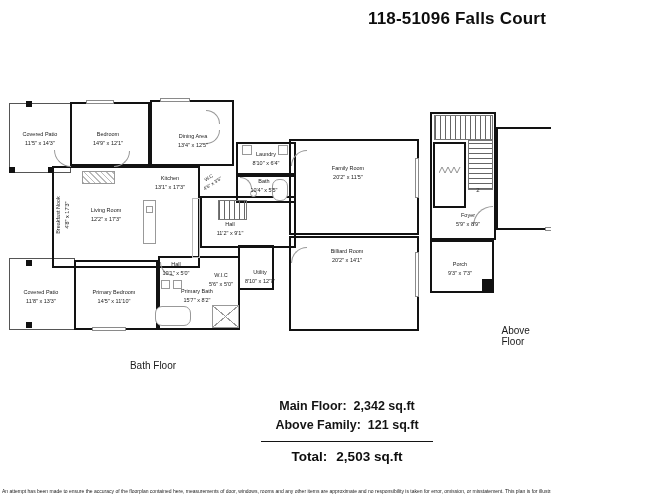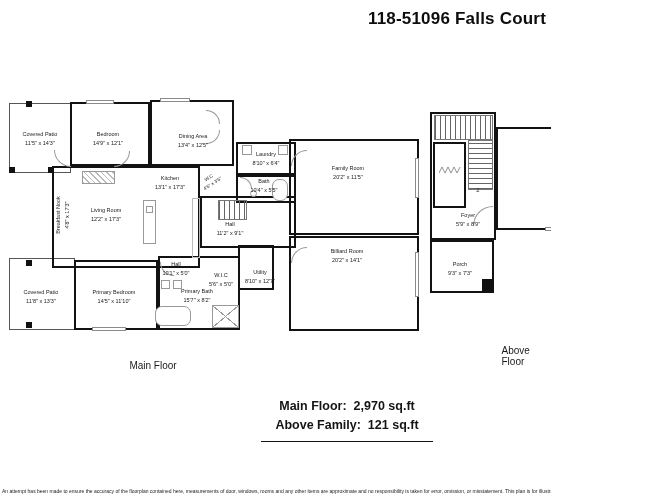--- a/index.html
+++ b/index.html
@@ -176,21 +176,21 @@
   </div>
   <div class="rlabel" style="left:221px;top:280px;">
     <span class="nm">W.I.C</span>
     <span class="dm">5'6" x 5'0"</span>
   </div>
   <div class="rlabel" style="left:197px;top:296px;">
     <span class="nm">Primary Bath</span>
     <span class="dm">15'7" x 8'2"</span>
   </div>
 
-  <div class="caption" style="left:153px;top:365px;">Main Floor</div>
+  <div class="caption" style="left:153px;top:365px;">Bath Floor</div>
 
   <div class="room" style="left:430px;top:112px;width:66px;height:128px;"></div>
   <div class="room" style="left:496px;top:127px;width:144px;height:103px;"></div>
   <div class="room med" style="left:430px;top:240px;width:64px;height:53px;"></div>
   <div class="post" style="left:482px;top:279px;width:12px;height:12px;"></div>
 
   <div class="fx hatch-v" style="left:434px;top:115px;width:59px;height:25px;border-color:#777;"></div>
   <div class="fx hatch-h" style="left:468px;top:140px;width:25px;height:50px;border-color:#777;"></div>
   <div class="room med" style="left:433px;top:142px;width:33px;height:66px;"></div>
   <svg style="position:absolute;left:439px;top:166px;" width="22" height="8" viewBox="0 0 22 8">
@@ -207,27 +207,30 @@
   </div>
   <div class="rlabel" style="left:468px;top:220px;">
     <span class="nm">Foyer</span>
     <span class="dm">5'9" x 8'9"</span>
   </div>
   <div class="rlabel" style="left:460px;top:269px;">
     <span class="nm">Porch</span>
     <span class="dm">9'3" x 7'3"</span>
   </div>
 
-  <div class="caption" style="left:518px;top:356px;">Above Floor</div>
+  <div class="caption" style="left:518px;top:336px;">Above Floor</div>
 
   <div class="summary">
     <div class="row">
-      <span class="lab">Main Floor:</span><span>2,970 sq.ft</span>
+      <span class="lab">Main Floor:</span><span>2,342 sq.ft</span>
     </div>
     <div class="row">
       <span class="lab">Above Family:</span><span>121 sq.ft</span>
     </div>
     <hr class="rule">
+    <div class="total">
+      <span class="lab">Total:</span><span>2,503 sq.ft</span>
+    </div>
   </div>
 
   <div class="disclaimer">An attempt has been made to ensure the accuracy of the floorplan contained here, measurements of door, windows, rooms and any other items are approximate and no responsibility is taken for error, omission, or misstatement. This plan is for illustrative purposes only.</div>
 
 </div>
 
 </body></html>

